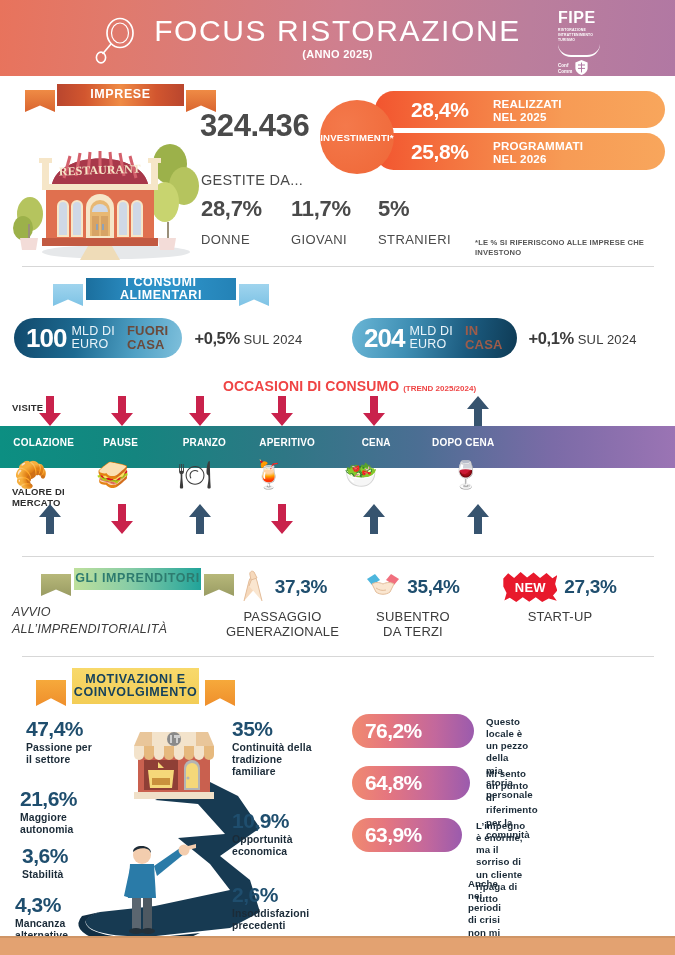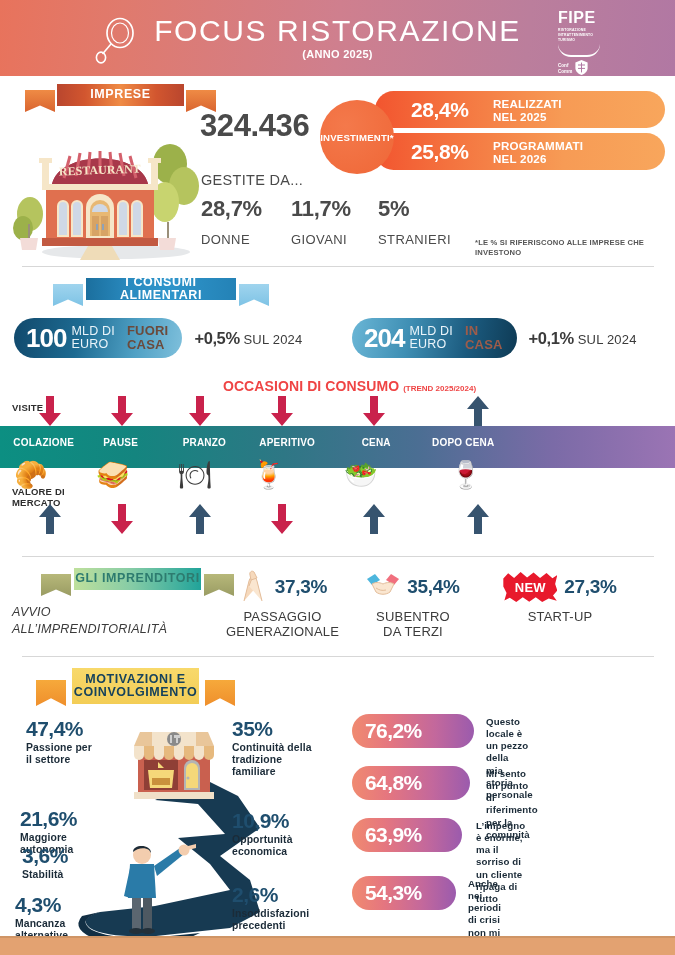--- a/index.html
+++ b/index.html
@@ -173,21 +173,21 @@
     clip-path:polygon(0% 22%,9% 4%,20% 20%,32% 0%,44% 18%,56% 2%,68% 20%,80% 3%,91% 21%,100% 10%,
                       96% 40%,100% 62%,92% 78%,99% 96%,84% 88%,72% 100%,60% 84%,48% 99%,36% 84%,
                       24% 100%,12% 86%,2% 95%,6% 70%,0% 48%);
   }
 
   
   .mstat { position:absolute; }
   .mstat .v { font-size:21px; font-weight:bold; color:#1f4e6e; letter-spacing:-.5px; line-height:1; }
   .mstat .l { font-size:10.4px; font-weight:bold; color:#1b2b38; line-height:1.17; margin-top:3px; letter-spacing:.1px; }
   #mstat-0 { left:26px; top:718px; }
-  #mstat-1 { left:20px; top:788px;margin-top:20px; }
+  #mstat-1 { left:20px; top:788px; }
   #mstat-2 { left:22px; top:845px; }
   #mstat-3 { left:15px; top:894px; }
   #mstat-4 { left:232px; top:718px; width:108px; }
   #mstat-5 { left:232px; top:810px; width:100px; }
   #mstat-6 { left:232px; top:884px; width:100px; }
 
   .shop { position:absolute; left:128px; top:712px; width:92px; height:92px; }
   .zigzag { position:absolute; left:60px; top:760px; width:250px; height:190px; }
   .ground { position:absolute; left:0; top:938px; width:675px; height:17px; background:#e3a271; }
   .ground-top { position:absolute; left:0; top:936px; width:675px; height:2px; background:#cf9566; }
@@ -605,21 +605,18 @@
     </div>
     <div class="qtext" id="qt-1">Mi sento un punto di<br>riferimento per la comunità</div>
   </div>
   <div class="qpill-row" id="qp-2">
     <div class="qpill" style="width: 110px;">
       <span>63,9%</span>
     </div>
     <div class="qtext" id="qt-2">L’impegno è enorme, ma il<br>sorriso di un cliente ripaga di<br>tutto</div>
   </div>
   <div class="qpill-row" id="qp-3">
-    <div class="qpill" style="width: 104px;">
-      <span>54,3%</span>
-    </div>
     <div class="qtext" id="qt-3">Anche nei periodi di crisi non mi<br>ci vedo a fare un altro lavoro</div>
   </div>
 
   <div class="ground-top"></div>
   <div class="ground"></div>
 </div>
 
 </body></html>

